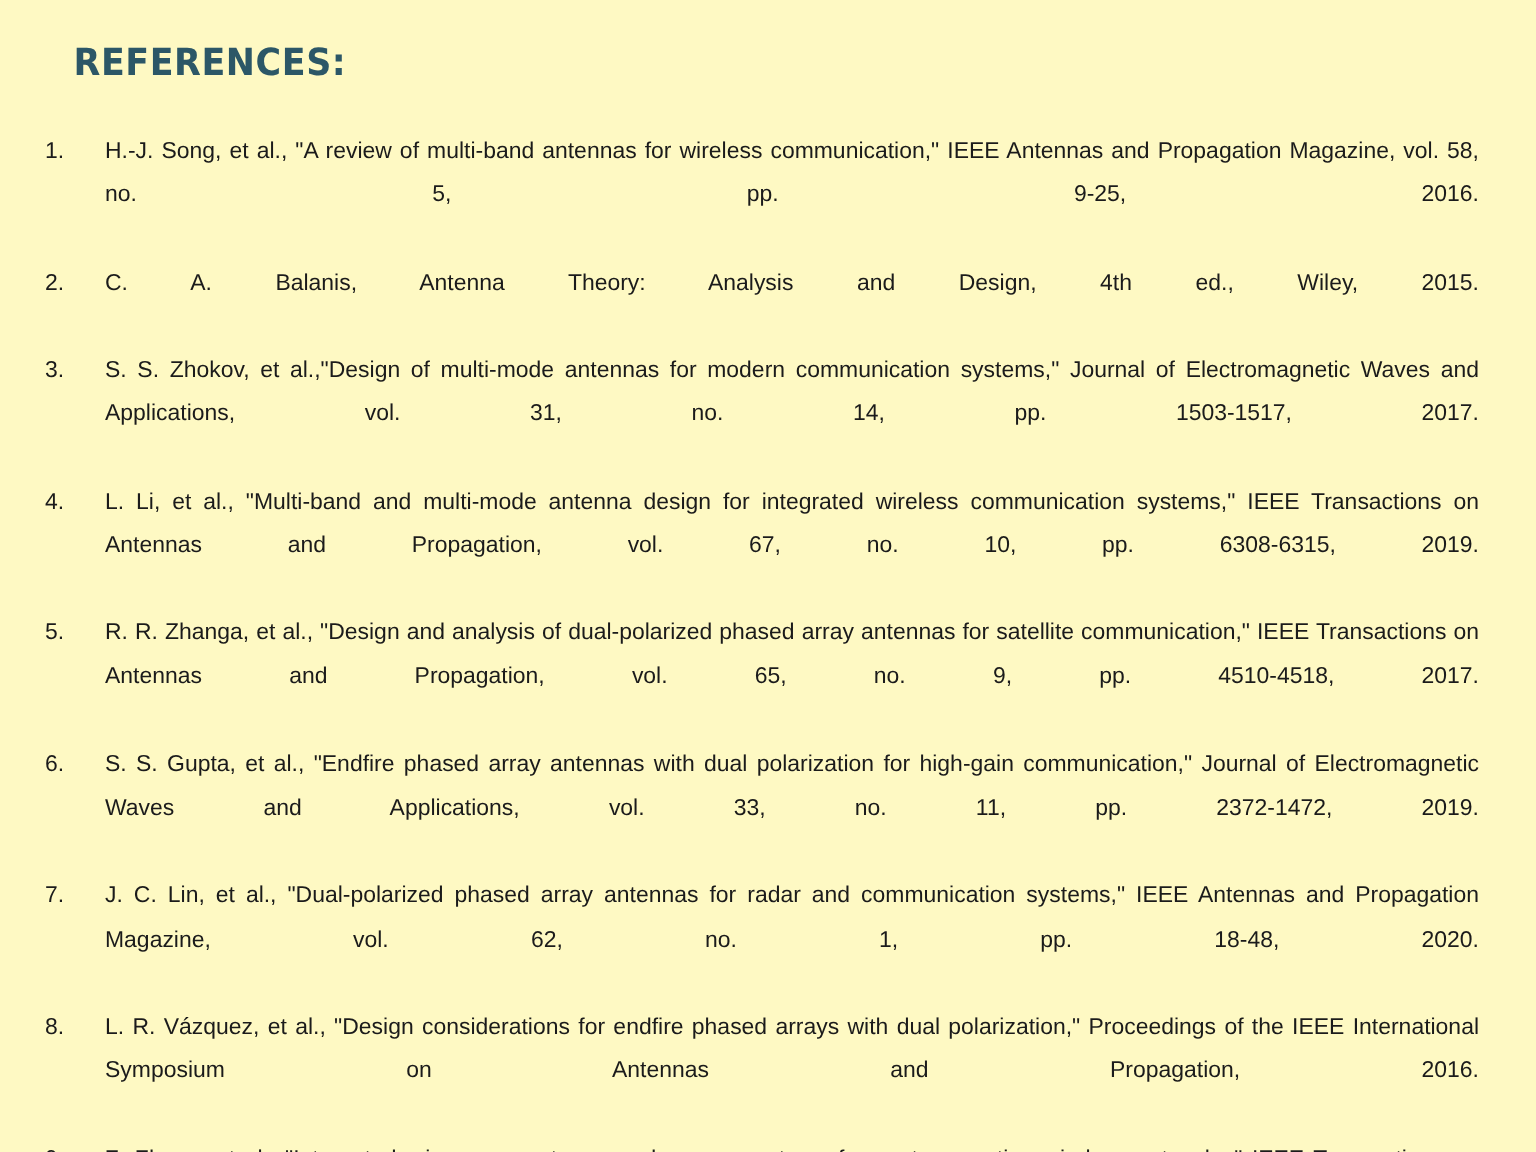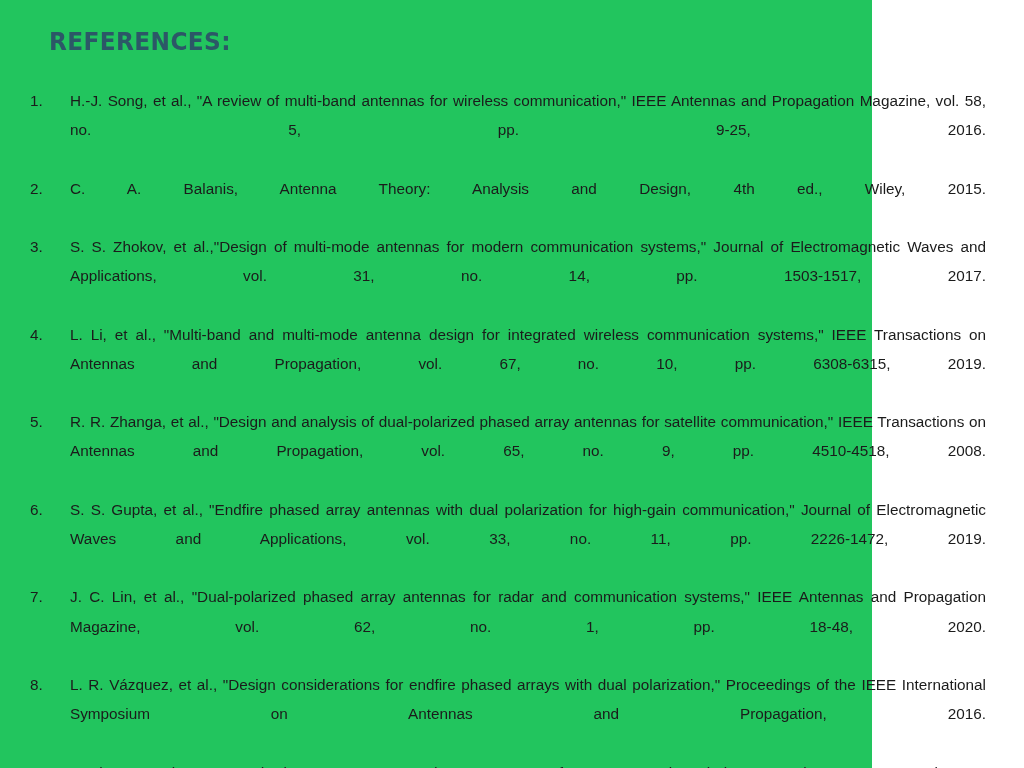--- a/index.html
+++ b/index.html
@@ -11,23 +11,23 @@
     width: 1024px;
     height: 768px;
     background: #ffffff;
     font-family: "Liberation Sans", "DejaVu Sans", sans-serif;
     -webkit-font-smoothing: antialiased;
     overflow: hidden;
   }
 
   .slide {
     position: relative;
-    width: 872px;
+    width: 1024px;
     height: 768px;
-    background: #22c55e;
+    background: #fef9c3;
     box-sizing: border-box;
   }
 
   
   .slide-title {
     position: absolute;
     left: 49px;
     top: 28px;
     font-family: "DejaVu Sans", "Liberation Sans", sans-serif;
     font-size: 25px;
@@ -115,26 +115,26 @@
       <span class="ref-text">S. S. Zhokov, et al.,"Design of multi-mode antennas for modern communication systems," Journal of Electromagnetic Waves and Applications, vol. 31, no. 14, pp. 1503-1517, 2017.</span>
     </li>
 
     <li class="ref-item">
       <span class="ref-num">4.</span>
       <span class="ref-text">L. Li, et al., "Multi-band and multi-mode antenna design for integrated wireless communication systems," IEEE Transactions on Antennas and Propagation, vol. 67, no. 10, pp. 6308-6315, 2019.</span>
     </li>
 
     <li class="ref-item">
       <span class="ref-num">5.</span>
-      <span class="ref-text">R. R. Zhanga, et al., "Design and analysis of dual-polarized phased array antennas for satellite communication," IEEE Transactions on Antennas and Propagation, vol. 65, no. 9, pp. 4510-4518, 2008.</span>
+      <span class="ref-text">R. R. Zhanga, et al., "Design and analysis of dual-polarized phased array antennas for satellite communication," IEEE Transactions on Antennas and Propagation, vol. 65, no. 9, pp. 4510-4518, 2017.</span>
     </li>
 
     <li class="ref-item">
       <span class="ref-num">6.</span>
-      <span class="ref-text">S. S. Gupta, et al., "Endfire phased array antennas with dual polarization for high-gain communication," Journal of Electromagnetic Waves and Applications, vol. 33, no. 11, pp. 2226-1472, 2019.</span>
+      <span class="ref-text">S. S. Gupta, et al., "Endfire phased array antennas with dual polarization for high-gain communication," Journal of Electromagnetic Waves and Applications, vol. 33, no. 11, pp. 2372-1472, 2019.</span>
     </li>
 
     <li class="ref-item">
       <span class="ref-num">7.</span>
       <span class="ref-text">J. C. Lin, et al., "Dual-polarized phased array antennas for radar and communication systems," IEEE Antennas and Propagation Magazine, vol. 62, no. 1, pp. 18-48, 2020.</span>
     </li>
 
     <li class="ref-item">
       <span class="ref-num">8.</span>
       <span class="ref-text">L. R. Vázquez, et al., "Design considerations for endfire phased arrays with dual polarization," Proceedings of the IEEE International Symposium on Antennas and Propagation, 2016.</span>

